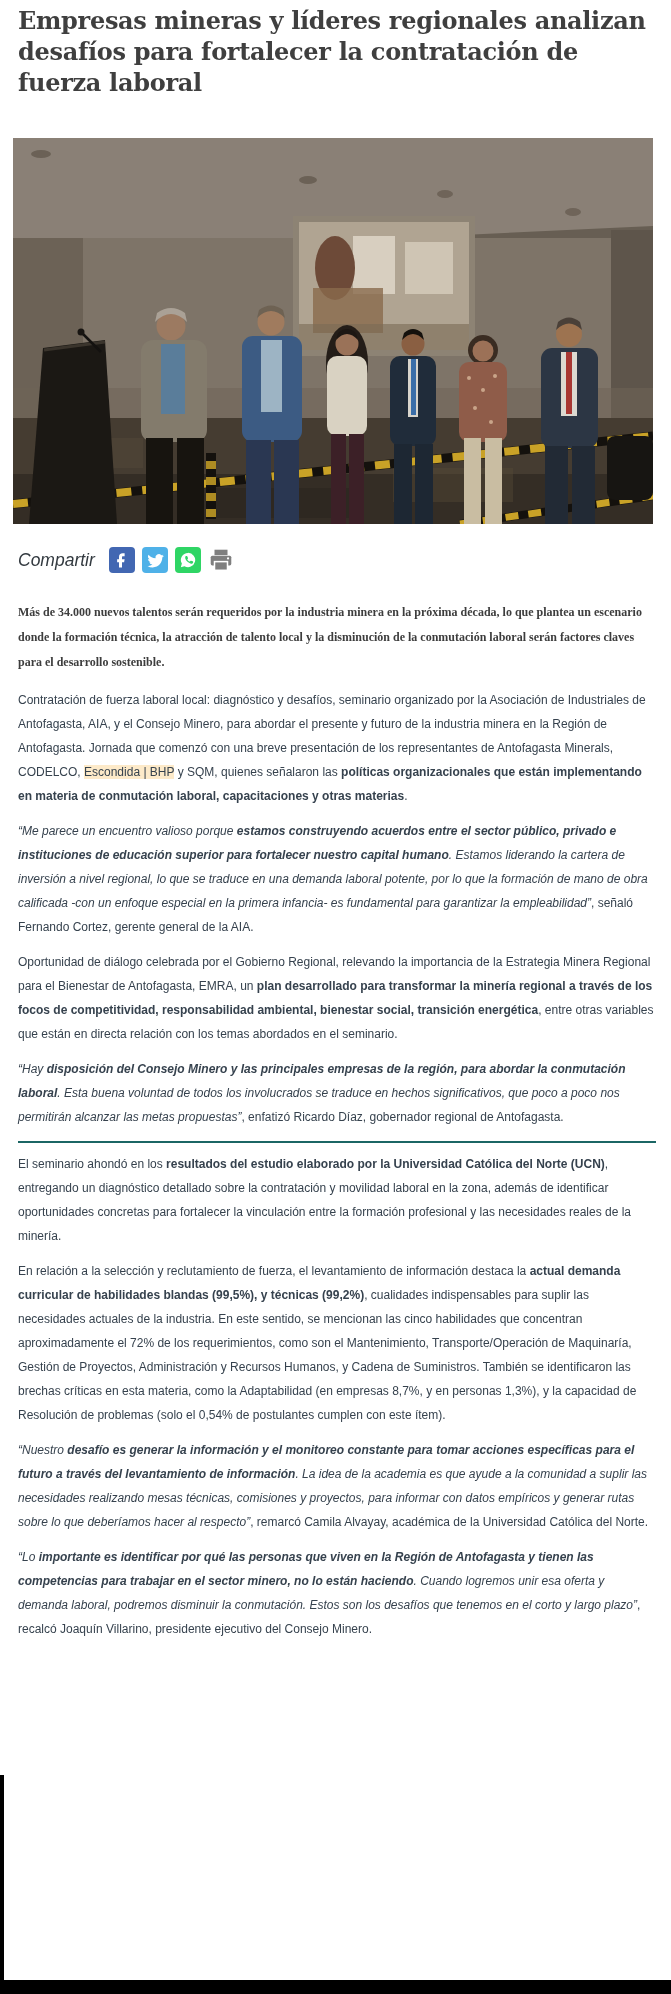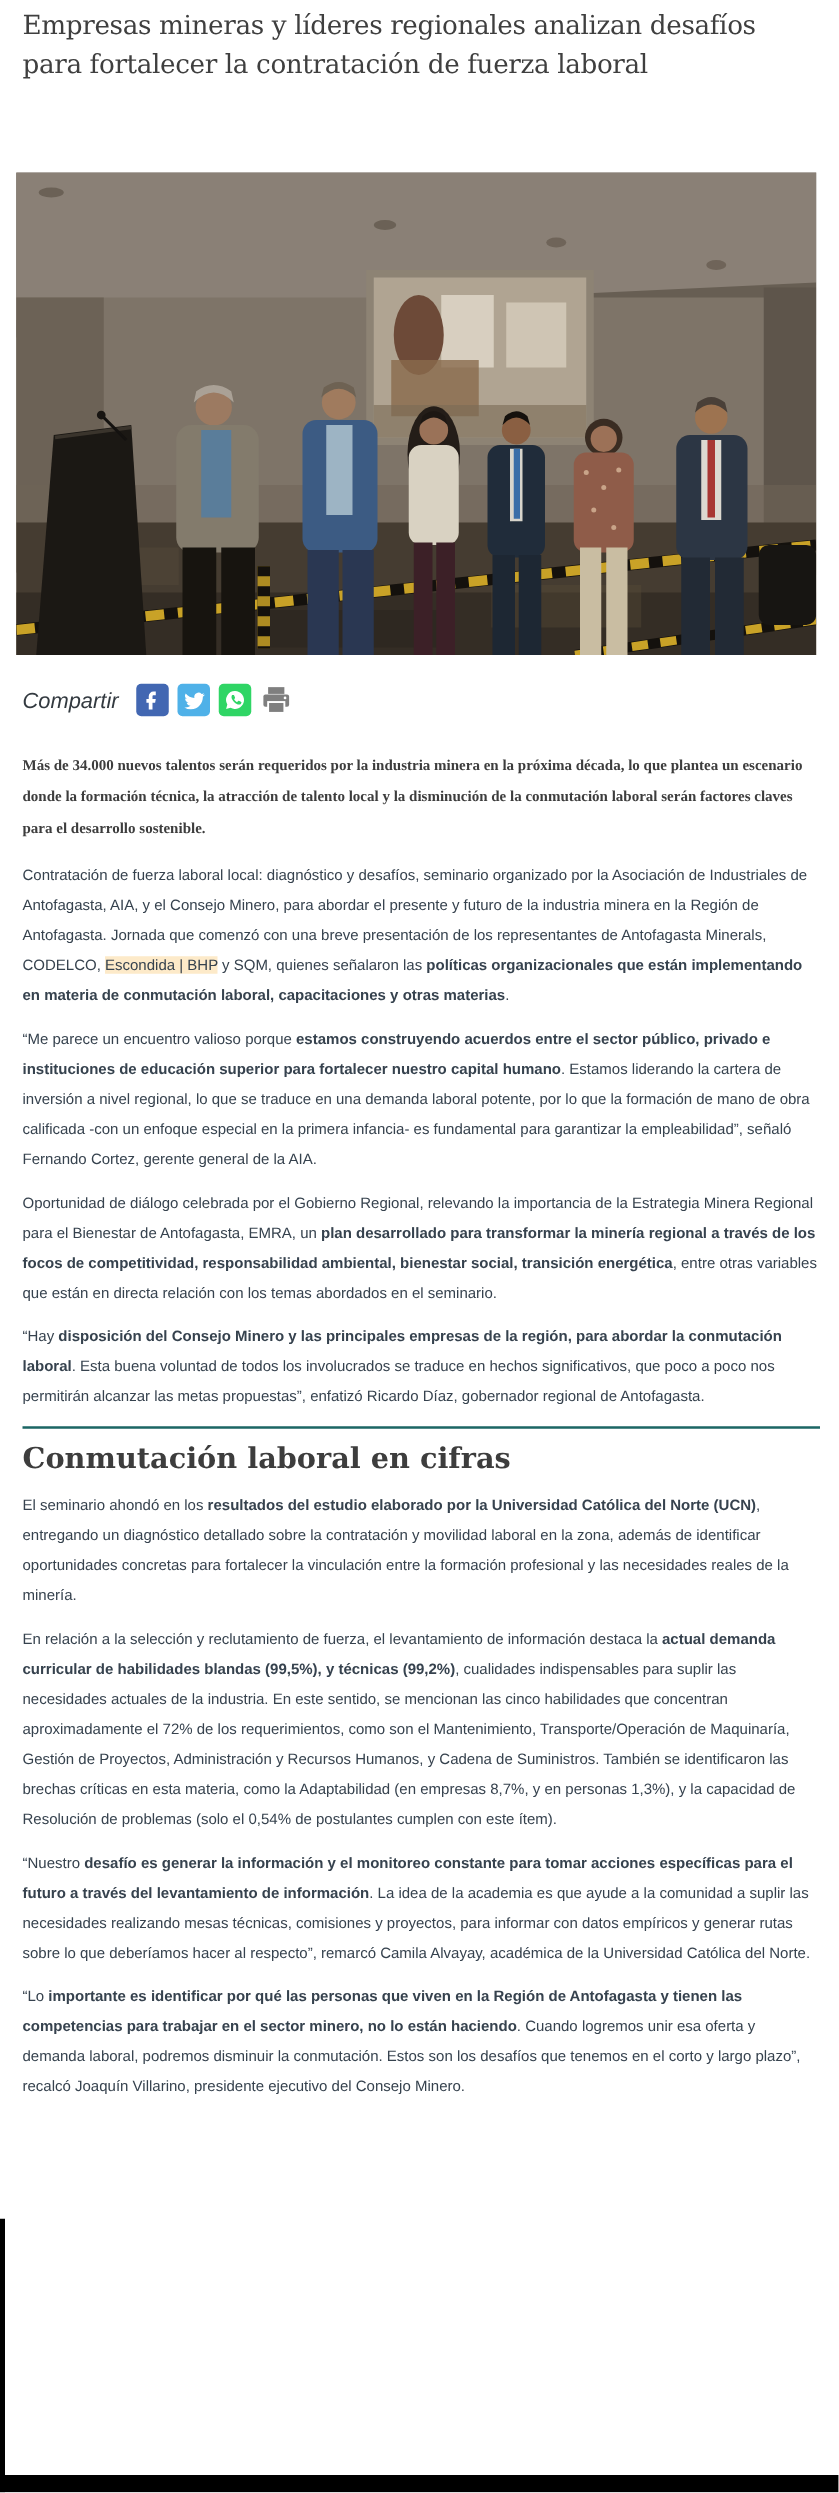--- a/index.html
+++ b/index.html
@@ -1,40 +1,40 @@
 <!DOCTYPE html>
 <html lang="es" style="--heading: #3f3f3f; --body-text: #36424e; --accent-teal: #1b6664; --highlight: #fdeac9; --facebook: #4267b2; --twitter: #4fb1e8; --whatsapp: #2fd565; --print-gray: #7f7f7f; --footer-black: #000000;"><head>
 <meta charset="utf-8">
 <style>
   *{margin:0;padding:0;box-sizing:border-box}
   html,body{background:#ffffff}
   .page{position:relative;width:671px;height:1994px;background:#fff;overflow:hidden;
         font-family:"Liberation Sans",sans-serif}
   
   .title{position:absolute;left:18px;top:5px;width:638px;
-         font-family:"DejaVu Serif",serif;font-weight:400;
-         font-size:21px;line-height:31px;letter-spacing:-.3px;color:var(--heading,#3f3f3f)}
+         font-family:"DejaVu Serif",serif;font-weight:700;
+         font-size:24px;line-height:31px;letter-spacing:-.3px;color:var(--heading,#3f3f3f)}
   
   .photo{position:absolute;left:13px;top:138px;width:640px;height:386px;overflow:hidden;background:#6e6458}
   .photo svg{display:block}
   
   .share{position:absolute;left:18px;top:546px;height:28px;display:flex;align-items:center;gap:7px}
   .share-label{font-style:italic;font-size:17.5px;color:#333a40;margin-right:7px}
   .icon-btn{width:26px;height:26px;border-radius:4px;display:flex;align-items:center;justify-content:center;cursor:pointer}
   .icon-btn.fb{background:var(--facebook,#4267b2)}
   .icon-btn.tw{background:var(--twitter,#4fb1e8)}
   .icon-btn.wa{background:var(--whatsapp,#2fd565)}
   .icon-btn.pr{background:transparent}
   
   .body{position:absolute;left:18px;top:600px;width:638px;color:var(--body-text,#36424e)}
   p.lede{font-family:"Liberation Serif",serif;font-weight:700;font-size:12px;line-height:25px;
          color:#3d3d3d;margin-bottom:13px}
   p.para{font-size:12px;line-height:24px;margin-bottom:11px}
   span.b{font-weight:700}
-  span.i{}
+  span.i{font-style:italic}
   span.hl{background:var(--highlight,#fdeac9)}
   hr.rule{border:none;border-top:2px solid var(--accent-teal,#1b6664);margin:12px 0 9px}
   h2.section{font-family:"DejaVu Serif",serif;font-weight:700;font-size:23px;line-height:30px;
              color:#3d3d3d;margin:0 0 10px}
   
   .footer-strip{position:absolute;left:0;bottom:0;width:671px;height:14px;background:var(--footer-black,#000)}
   .edge-strip{position:absolute;left:0;top:1775px;width:4px;height:219px;background:var(--footer-black,#000)}
 </style>
 </head>
 <body>
@@ -165,21 +165,20 @@
     </div>
   </div>
 
   <div class="body">
       <p class="lede"><span>Más de 34.000 nuevos talentos serán requeridos por la industria minera en la próxima década, lo que plantea un escenario donde la formación técnica, la atracción de talento local y la disminución de la conmutación laboral serán factores claves para el desarrollo sostenible.</span></p>
       <p class="para"><span>Contratación de fuerza laboral local: diagnóstico y desafíos, seminario organizado por la Asociación de Industriales de Antofagasta, AIA, y el Consejo Minero, para abordar el presente y futuro de la industria minera en la Región de Antofagasta. Jornada que comenzó con una breve presentación de los representantes de Antofagasta Minerals, CODELCO, </span><span class="hl">Escondida | BHP</span><span> y SQM, quienes señalaron las </span><span class="b">políticas organizacionales que están implementando en materia de conmutación laboral, capacitaciones y otras materias</span><span>.</span></p>
       <p class="para"><span class="i">“Me parece un encuentro valioso porque </span><span class="b i">estamos construyendo acuerdos entre el sector público, privado e instituciones de educación superior para fortalecer nuestro capital humano</span><span class="i">. Estamos liderando la cartera de inversión a nivel regional, lo que se traduce en una demanda laboral potente, por lo que la formación de mano de obra calificada -con un enfoque especial en la primera infancia- es fundamental para garantizar la empleabilidad”</span><span>, señaló Fernando Cortez, gerente general de la AIA.</span></p>
       <p class="para"><span>Oportunidad de diálogo celebrada por el Gobierno Regional, relevando la importancia de la Estrategia Minera Regional para el Bienestar de Antofagasta, EMRA, un </span><span class="b">plan desarrollado para transformar la minería regional a través de los focos de competitividad, responsabilidad ambiental, bienestar social, transición energética</span><span>, entre otras variables que están en directa relación con los temas abordados en el seminario.</span></p>
       <p class="para"><span class="i">“Hay </span><span class="b i">disposición del Consejo Minero y las principales empresas de la región, para abordar la conmutación laboral</span><span class="i">. Esta buena voluntad de todos los involucrados se traduce en hechos significativos, que poco a poco nos permitirán alcanzar las metas propuestas”</span><span>, enfatizó Ricardo Díaz, gobernador regional de Antofagasta.</span></p>
       <hr class="rule">
-      <h2 class="section">Conmutación laboral en cifras</h2>
       <p class="para"><span>El seminario ahondó en los </span><span class="b">resultados del estudio elaborado por la Universidad Católica del Norte (UCN)</span><span>, entregando un diagnóstico detallado sobre la contratación y movilidad laboral en la zona, además de identificar oportunidades concretas para fortalecer la vinculación entre la formación profesional y las necesidades reales de la minería.</span></p>
       <p class="para"><span>En relación a la selección y reclutamiento de fuerza, el levantamiento de información destaca la </span><span class="b">actual demanda curricular de habilidades blandas (99,5%), y técnicas (99,2%)</span><span>, cualidades indispensables para suplir las necesidades actuales de la industria. En este sentido, se mencionan las cinco habilidades que concentran aproximadamente el 72% de los requerimientos, como son el Mantenimiento, Transporte/Operación de Maquinaría, Gestión de Proyectos, Administración y Recursos Humanos, y Cadena de Suministros. También se identificaron las brechas críticas en esta materia, como la Adaptabilidad (en empresas 8,7%, y en personas 1,3%), y la capacidad de Resolución de problemas (solo el 0,54% de postulantes cumplen con este ítem).</span></p>
       <p class="para"><span class="i">“Nuestro </span><span class="b i">desafío es generar la información y el monitoreo constante para tomar acciones específicas para el futuro a través del levantamiento de información</span><span class="i">. La idea de la academia es que ayude a la comunidad a suplir las necesidades realizando mesas técnicas, comisiones y proyectos, para informar con datos empíricos y generar rutas sobre lo que deberíamos hacer al respecto”</span><span>, remarcó Camila Alvayay, académica de la Universidad Católica del Norte.</span></p>
       <p class="para"><span class="i">“Lo </span><span class="b i">importante es identificar por qué las personas que viven en la Región de Antofagasta y tienen las competencias para trabajar en el sector minero, no lo están haciendo</span><span class="i">. Cuando logremos unir esa oferta y demanda laboral, podremos disminuir la conmutación. Estos son los desafíos que tenemos en el corto y largo plazo”</span><span>, recalcó Joaquín Villarino, presidente ejecutivo del Consejo Minero.</span></p>
     </div>
 
   <div class="edge-strip"></div>
   <div class="footer-strip"></div>
 </div>
 

